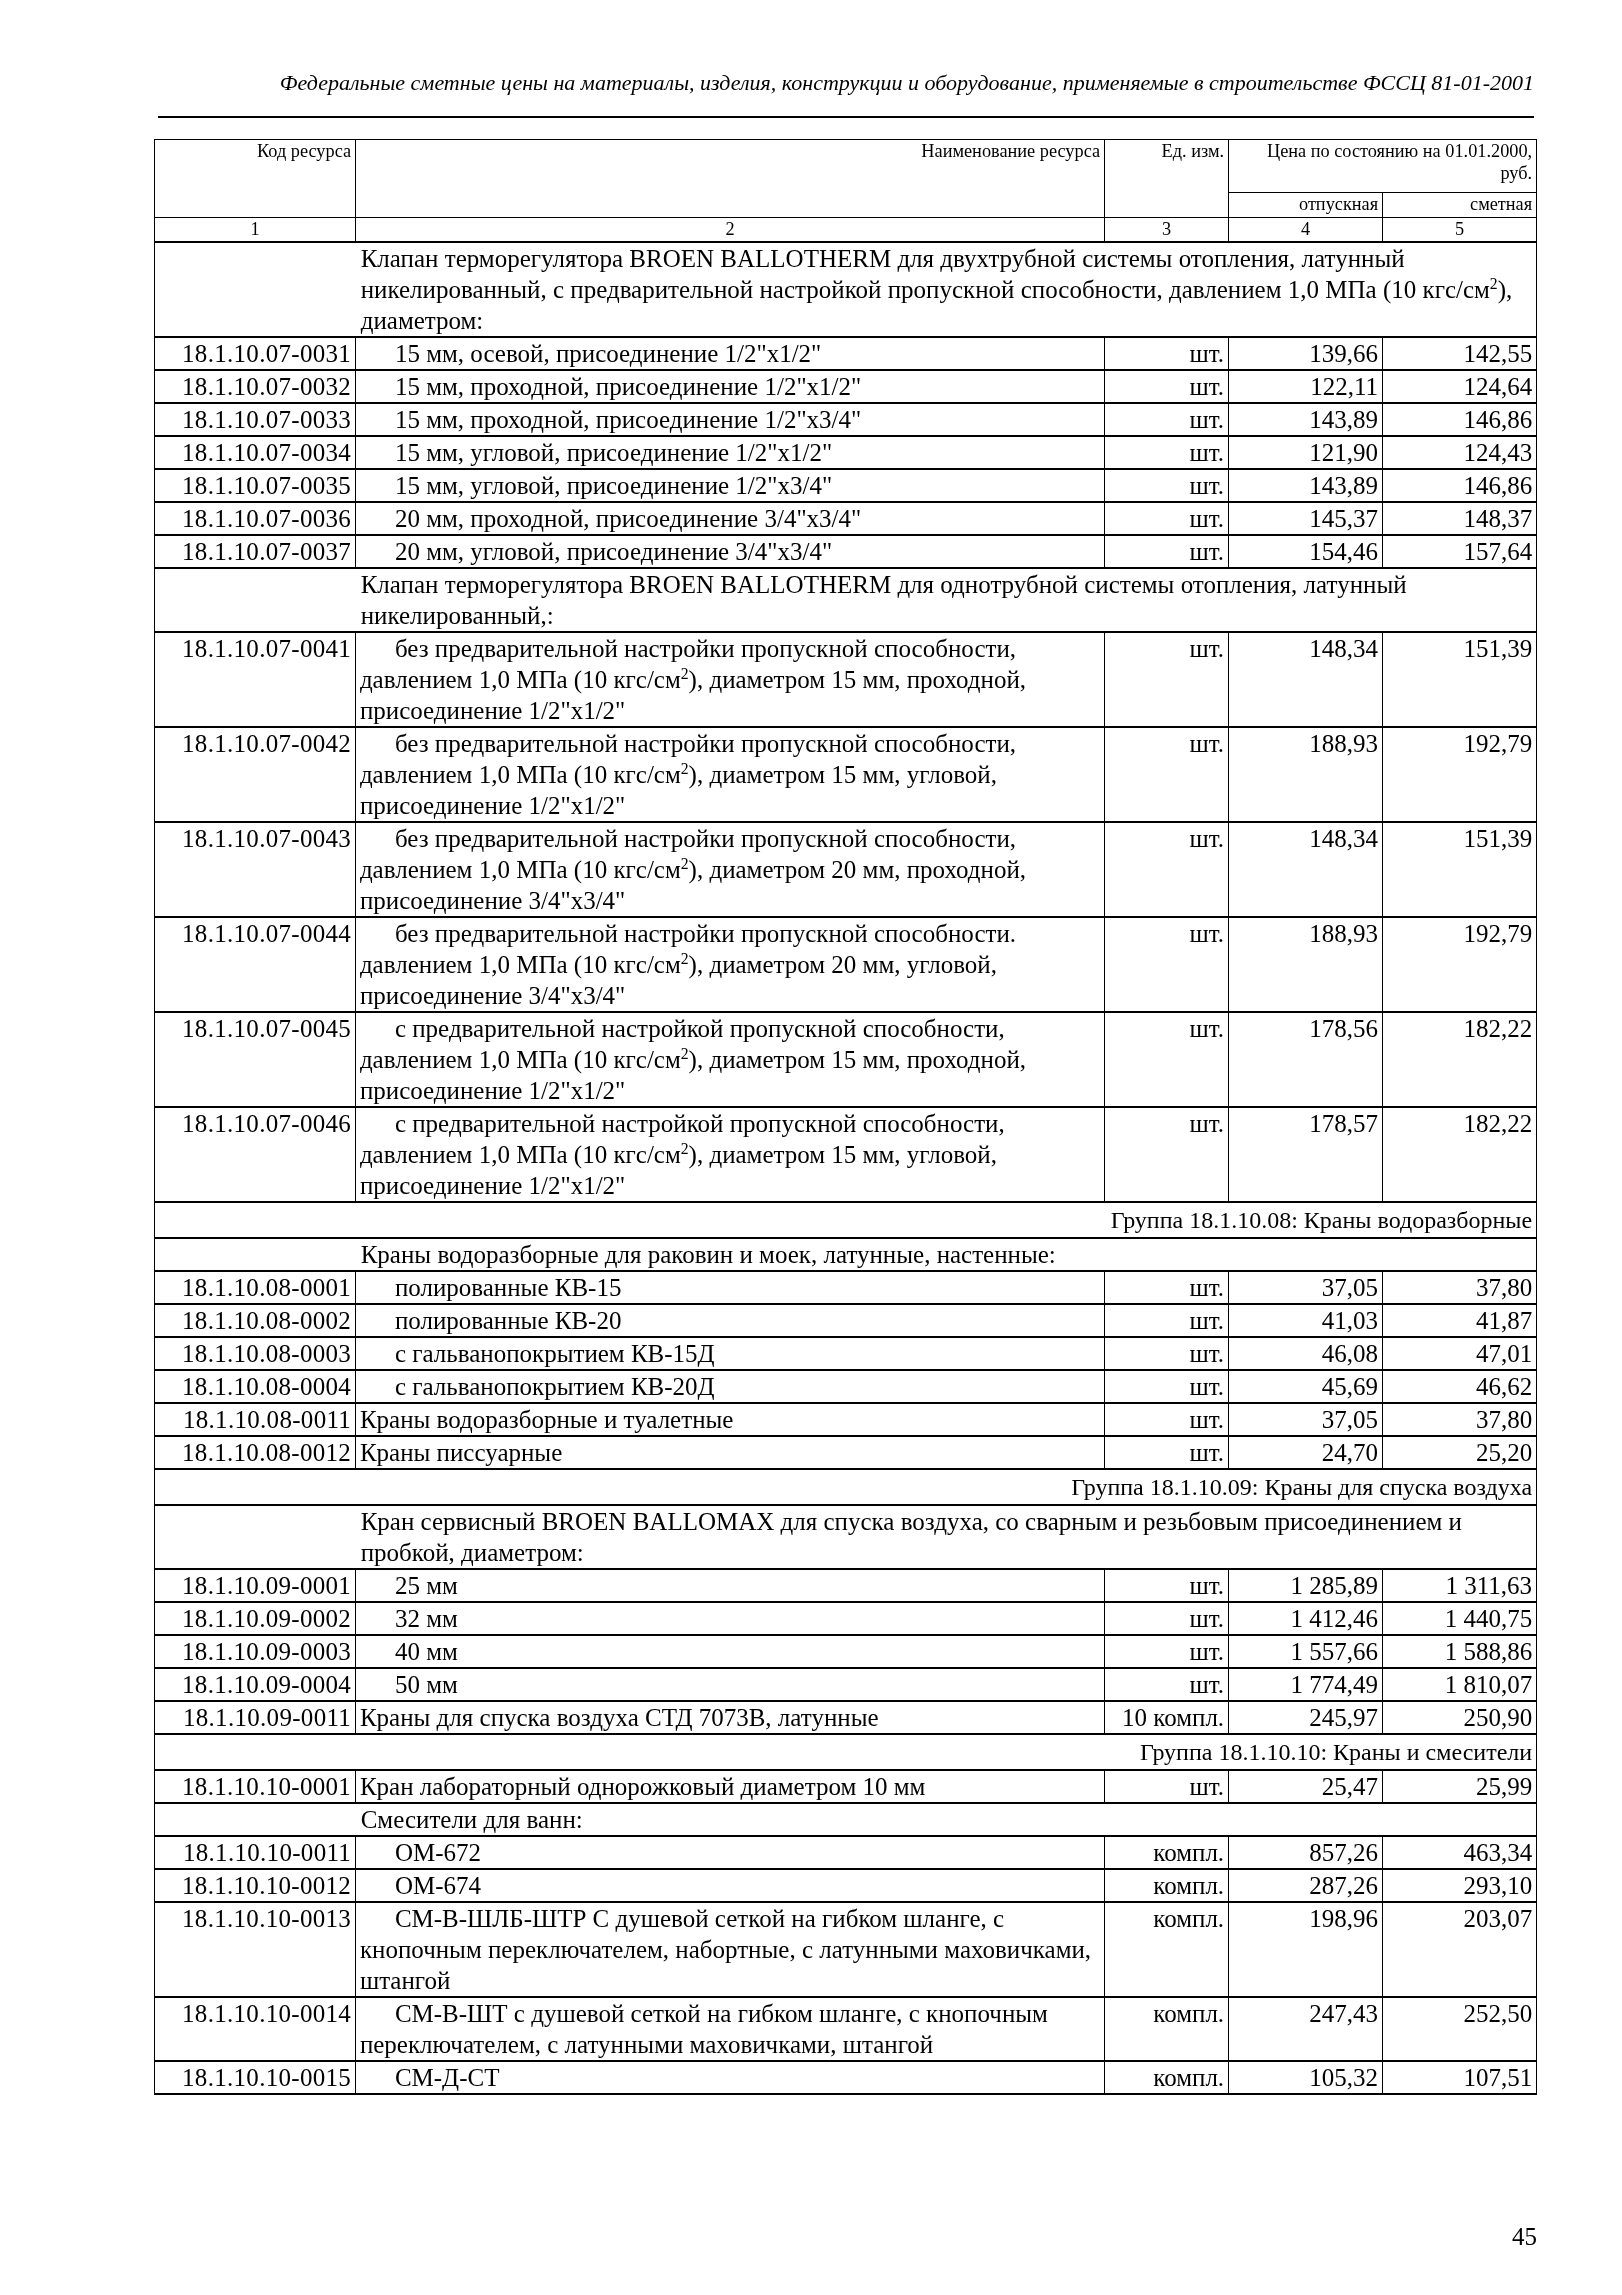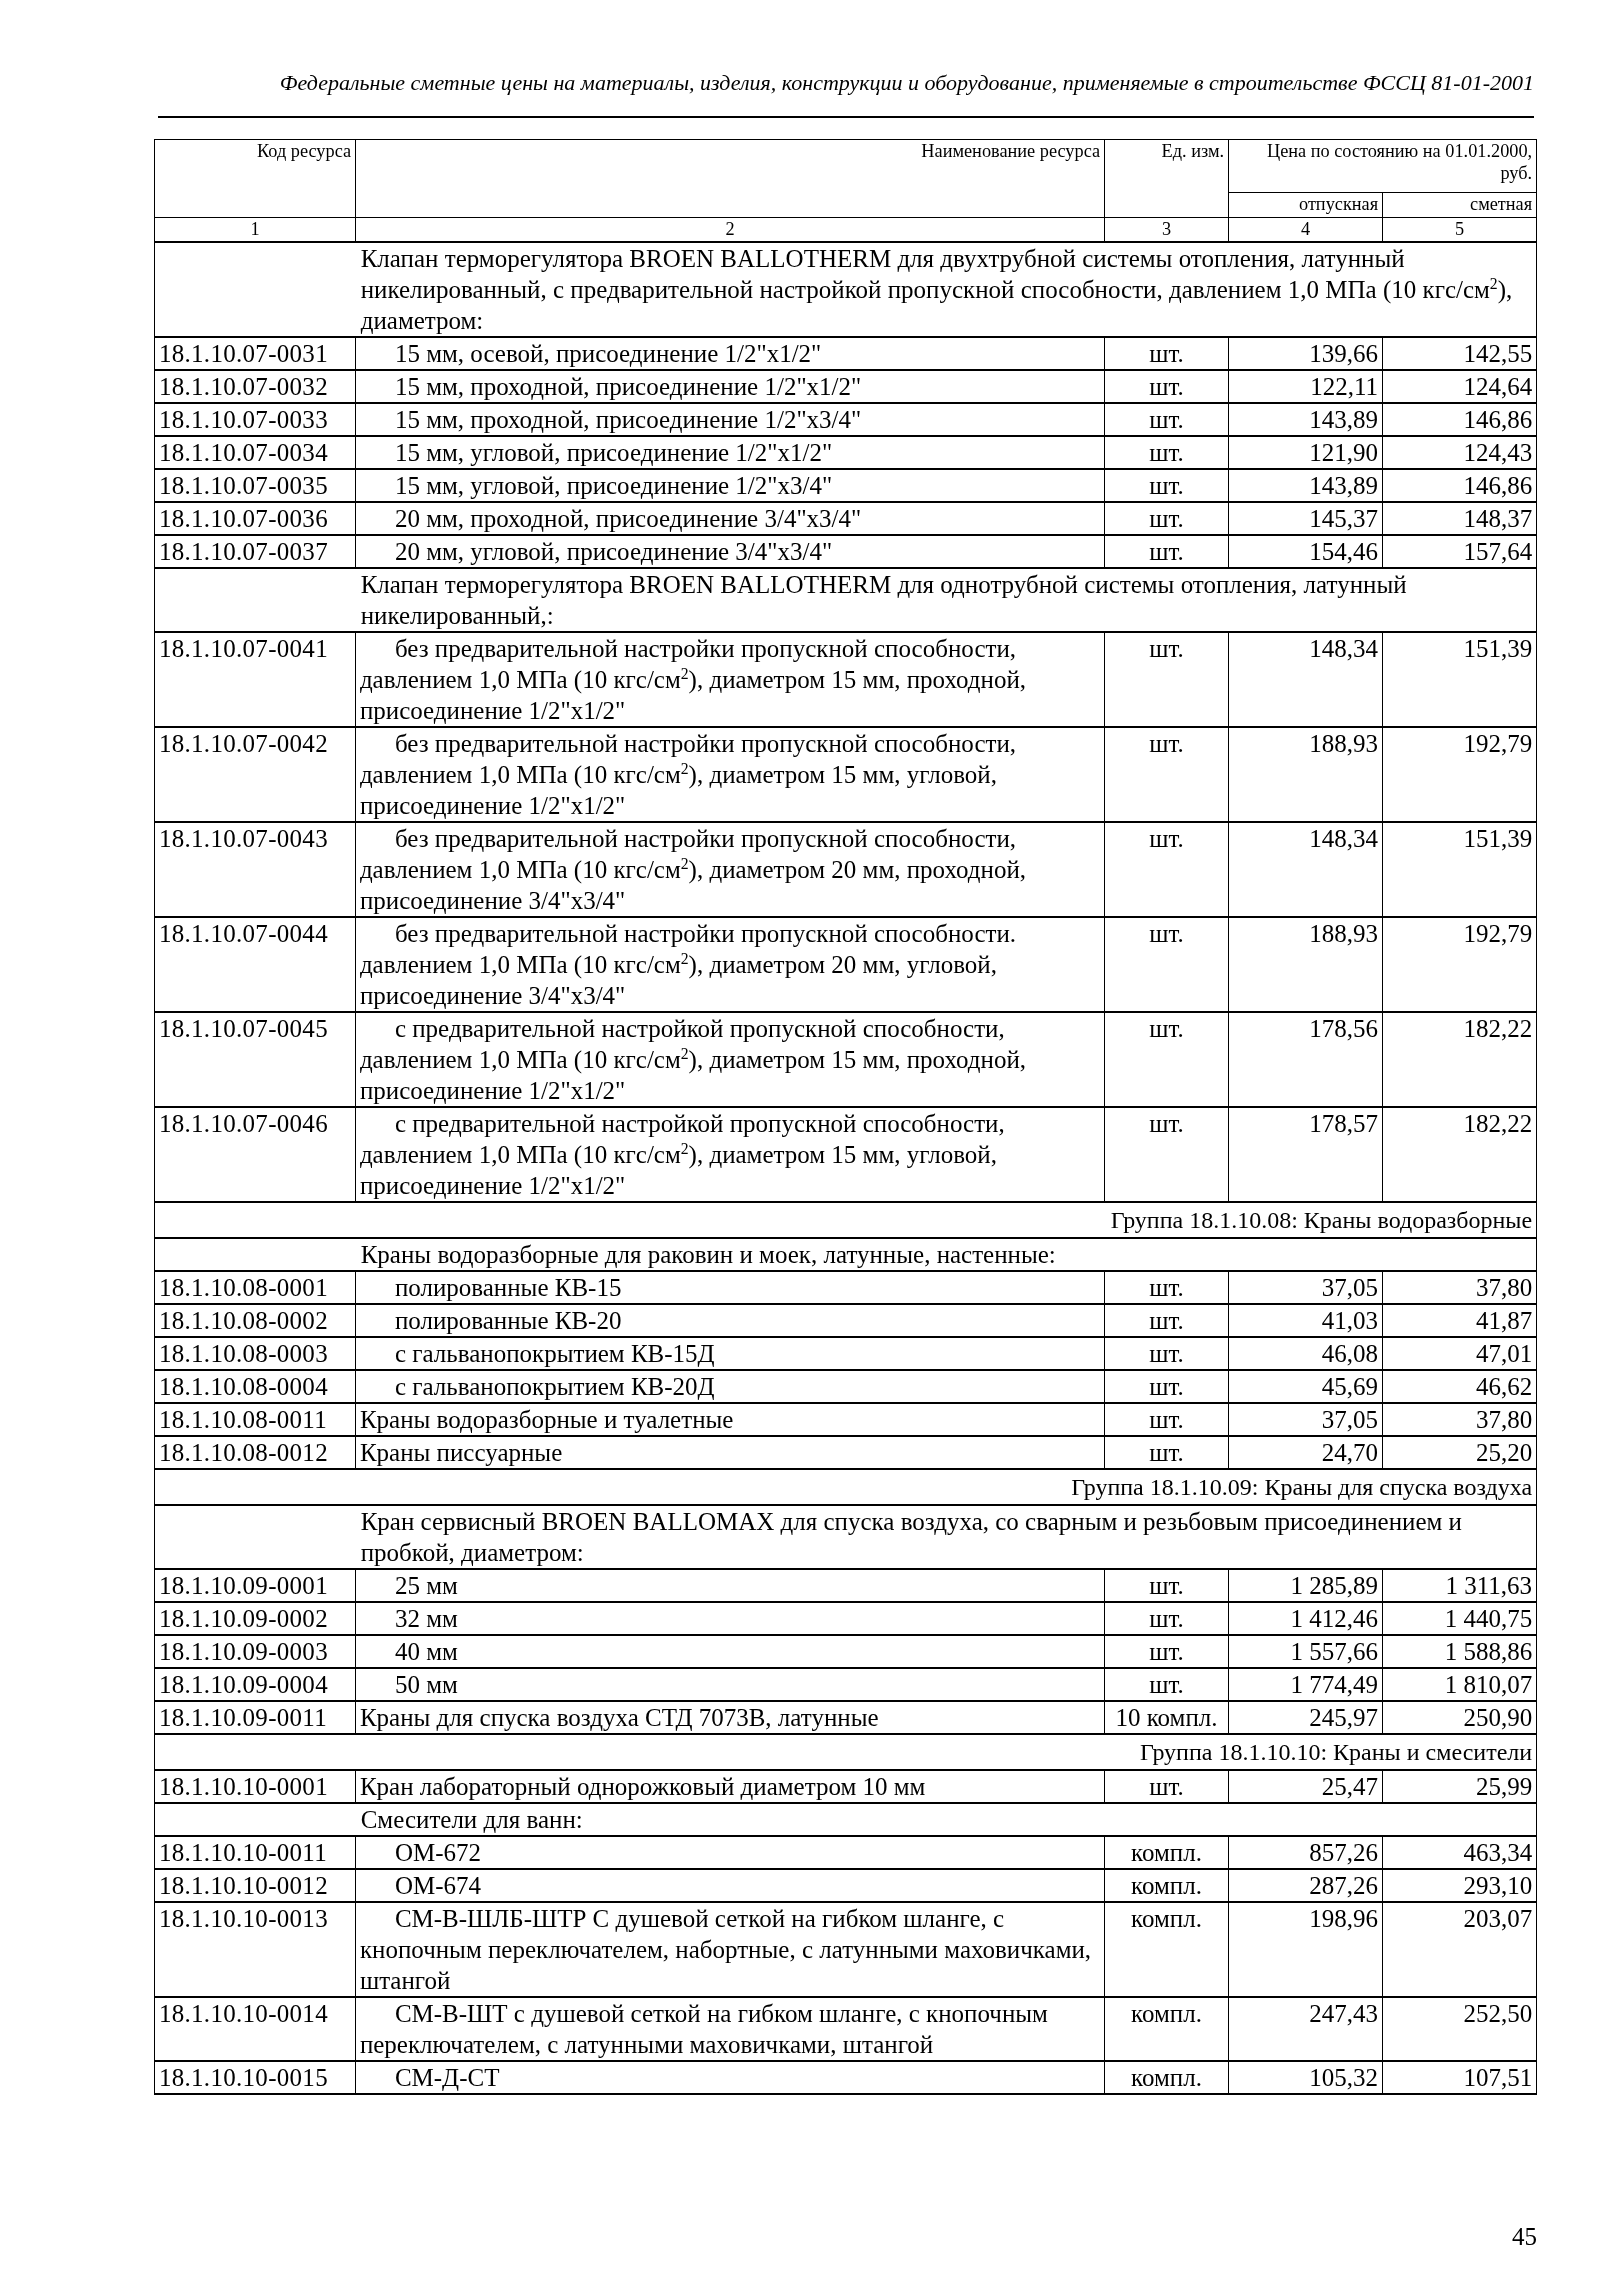--- a/index.html
+++ b/index.html
@@ -21,24 +21,24 @@
   table.prices td, table.prices th {
     border: 1.3px solid #000; padding: 0 3.9px; vertical-align: top; font-weight: normal;
   }
   col.c1 { width: 201px; } col.c2 { width: 749px; } col.c3 { width: 124px; }
   col.c4 { width: 154px; } col.c5 { width: 154px; }
   .hdr th { font-size: 18.3px; line-height: 22px; text-align: right; vertical-align: middle; }
   .hdr-top th { height: 52px; }
   .hdr-sub th { height: 23.6px; margin-left: 20px; }
   .colnum td { font-size: 18.3px; line-height: 22px; text-align: center; height: 23.6px; border-bottom-width: 2.6px; }
   tr.row td { line-height: 31px; border-top-width: 2.6px; border-bottom-width: 2.6px; }
-  td.code { white-space: nowrap; padding-left: 2.6px; letter-spacing: 0.3px; }
+  td.code { white-space: nowrap; padding-left: 2.6px; letter-spacing: 0.3px; text-align: right; }
   td.name { padding-left: 5.2px; }
   td.name .ind { display: inline-block; width: 35px; }
-  td.unit { text-align: center; margin-left: 13px; }
+  td.unit { text-align: right; margin-left: 13px; }
   td.num { text-align: right; white-space: nowrap; }
   tr.desc td.spacer { border-right: none; }
   tr.desc td.desc-text { border-left: none; padding-left: 5.2px; line-height: 31px; }
   tr.group td {
     text-align: right; font-weight: normal; font-size: 24px; line-height: 34px;
     border-top-width: 2.6px; border-bottom-width: 2.6px;
   }
   sup { font-size: 15.7px; line-height: 0; vertical-align: 9.2px; }
   .page-number {
     position: absolute; left: 1472px; top: 2222px; width: 65px; text-align: right;

